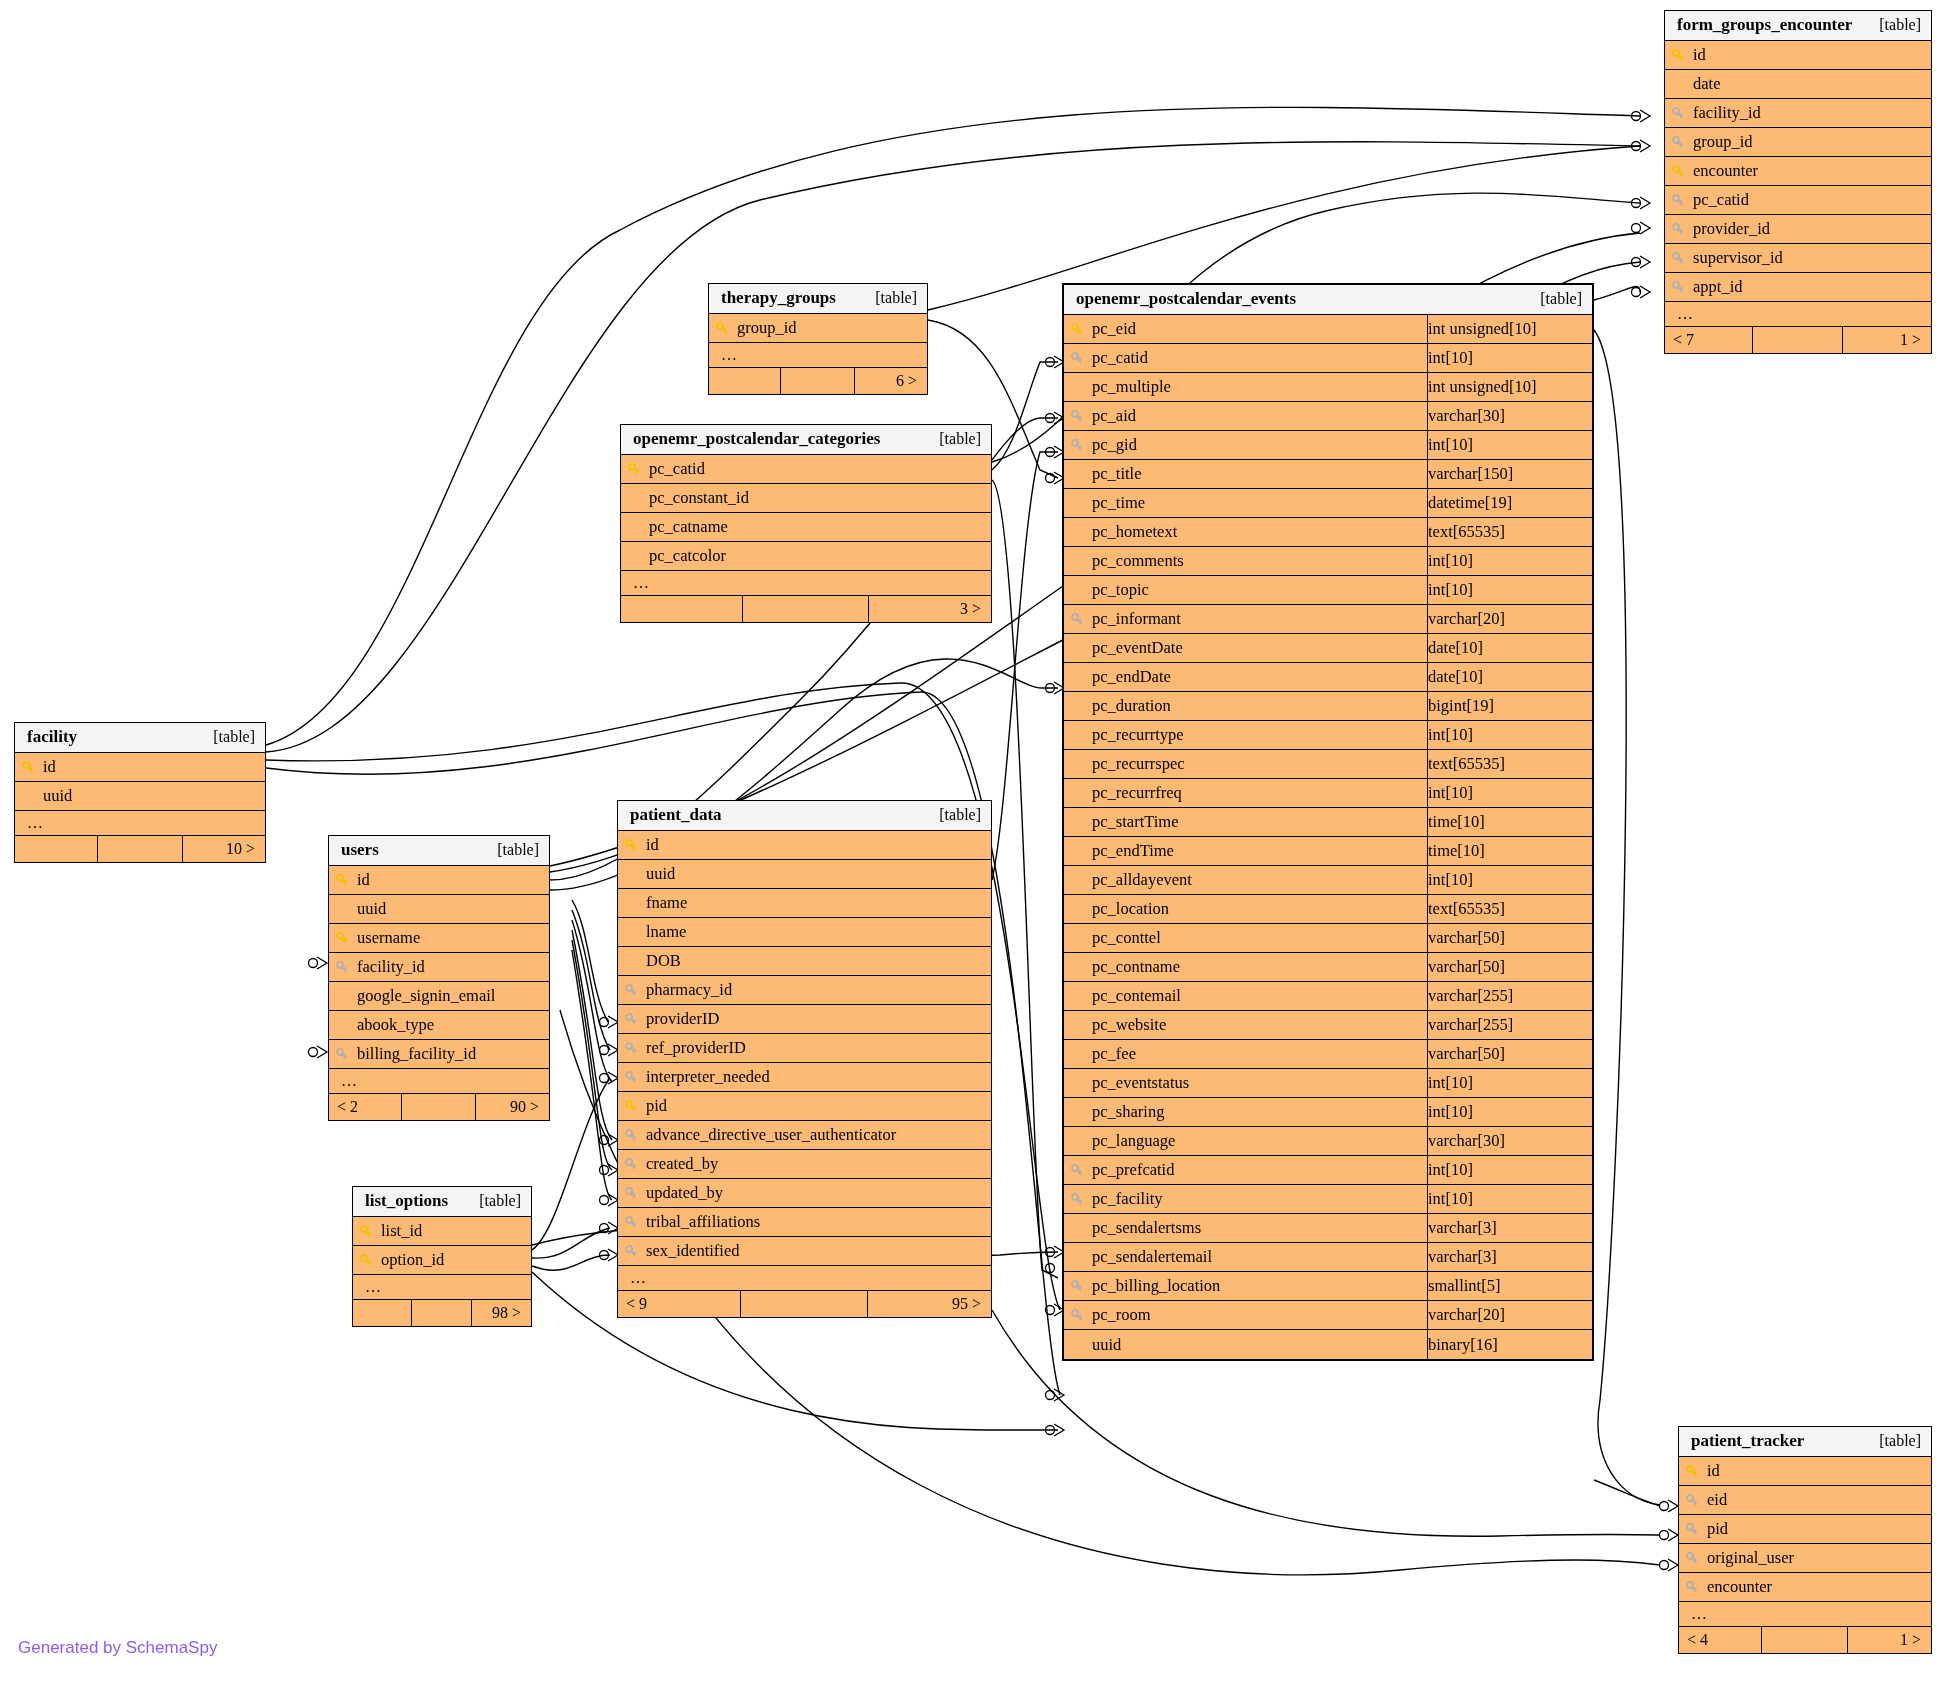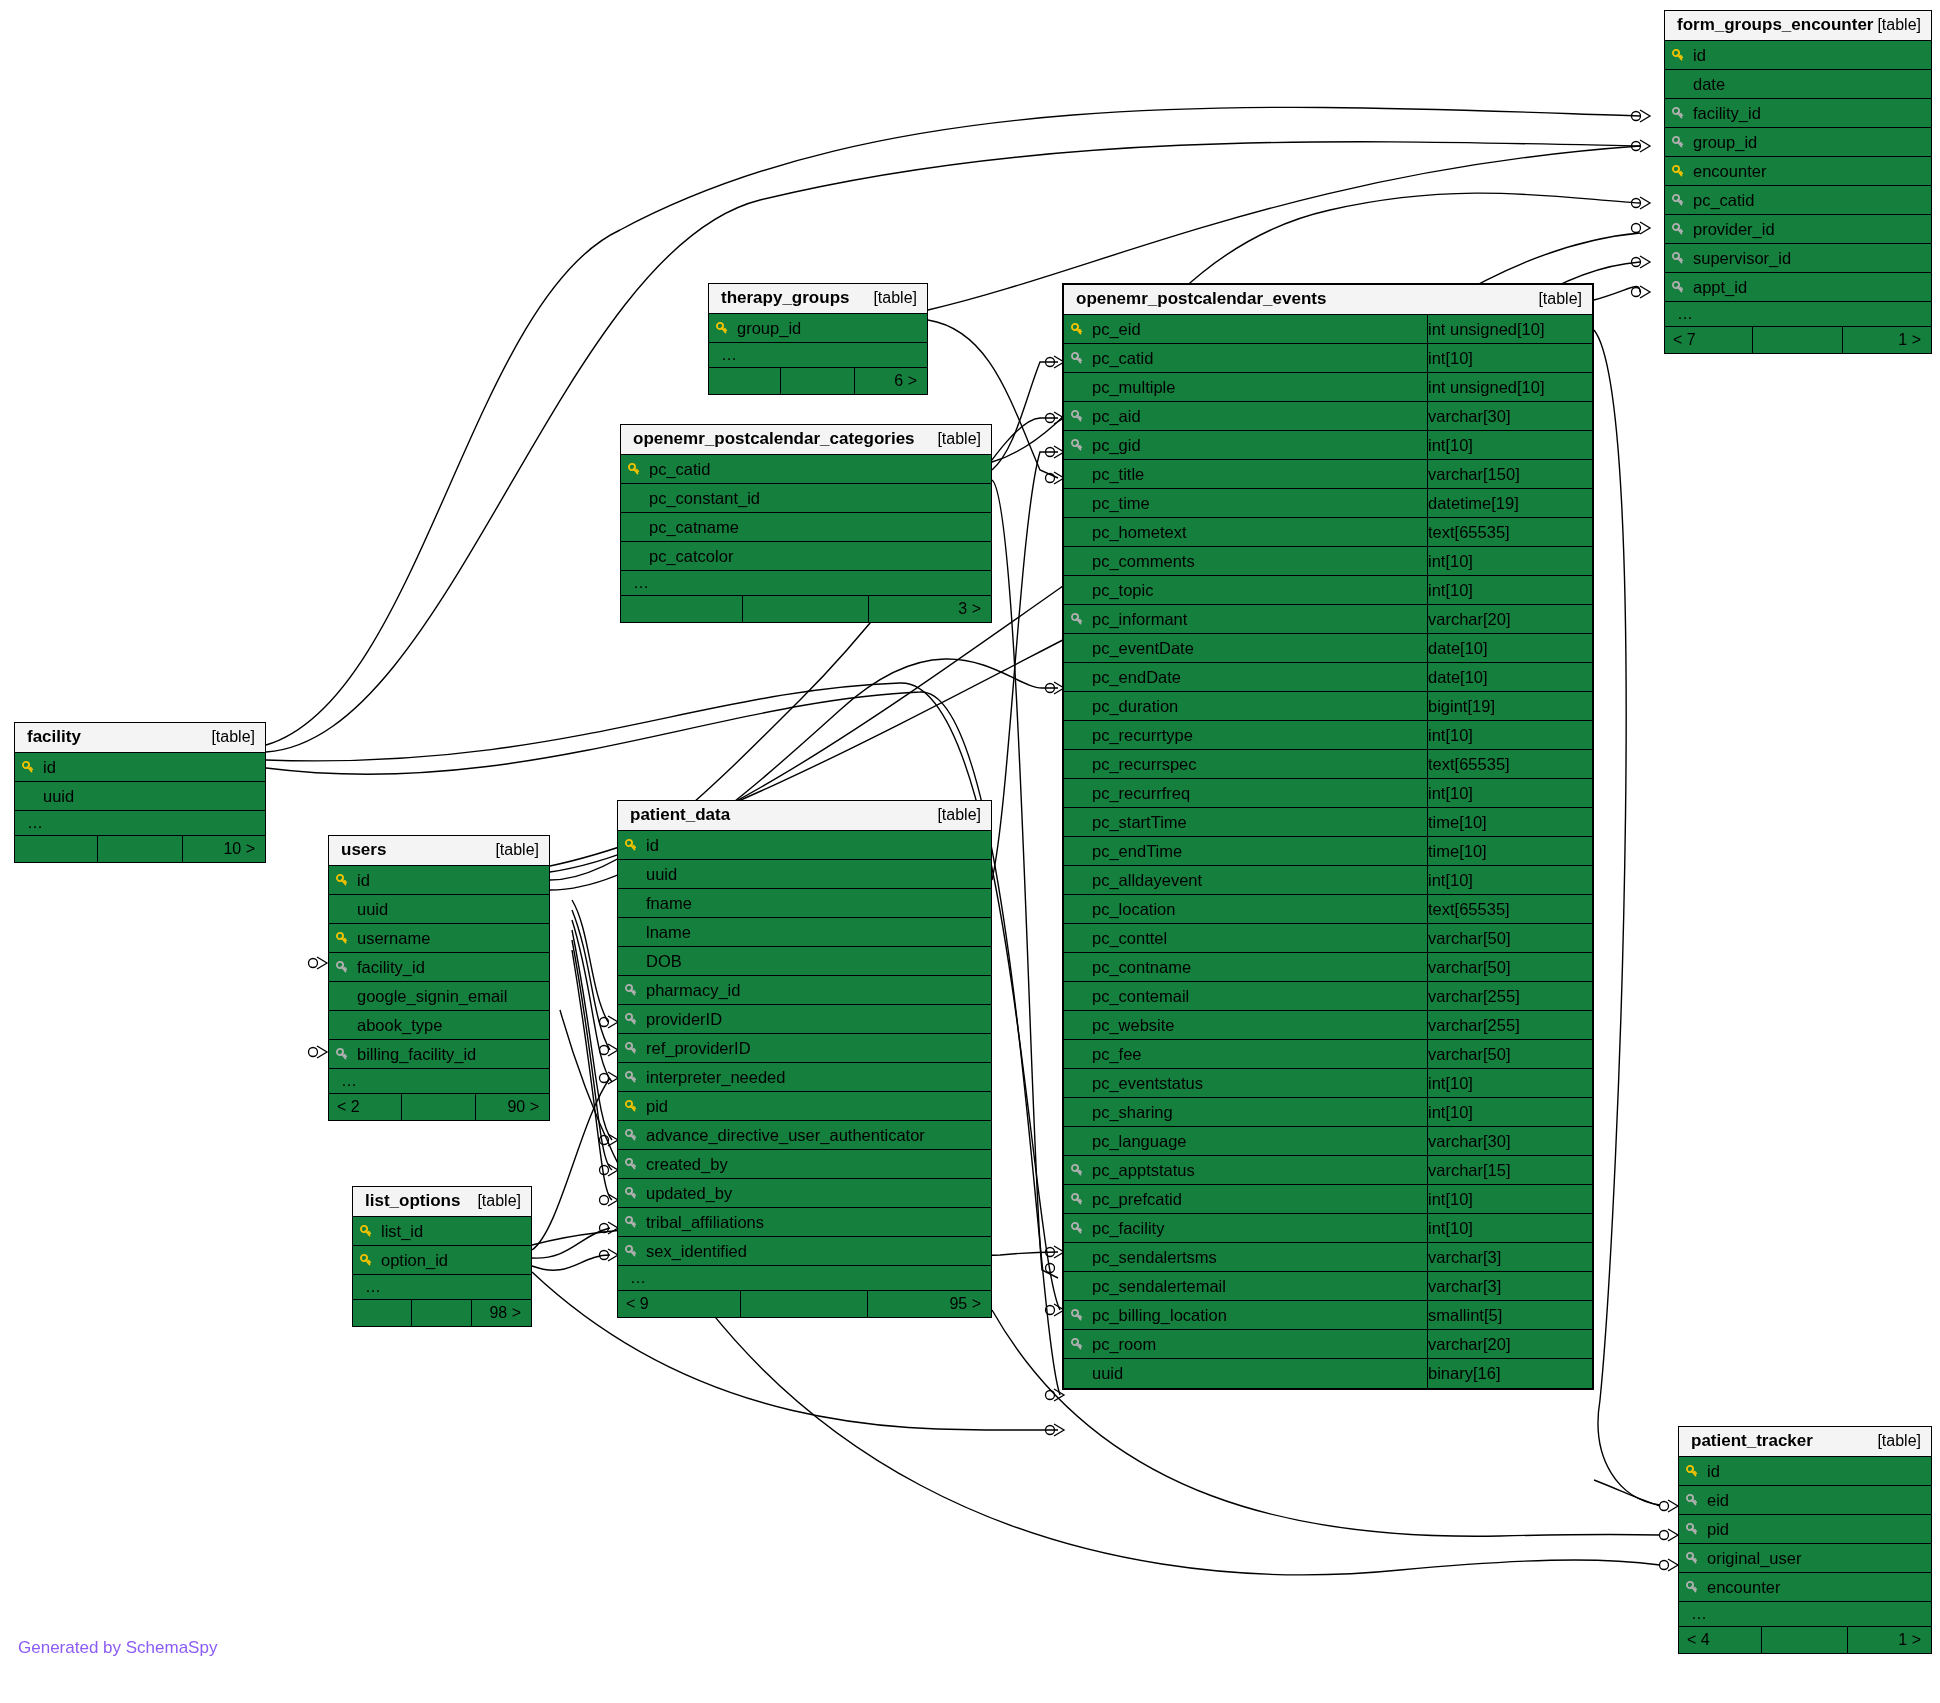--- a/index.html
+++ b/index.html
@@ -25,22 +25,23 @@
   svg.edges {
     position: absolute;
     left: 0; top: 0;
     width: 1940px;
     height: 1703px;
     pointer-events: none;
   }
   .table-box {
     position: absolute;
     border: 1px solid #000000;
-    background: #15803d;
+    background: #fdba74;
     box-sizing: border-box;
+    font-family: Liberation Serif, serif;
   }
   .table-box.bold {
     border: 2px solid #000000;
   }
   .tbl-header {
     display: flex;
     align-items: center;
     justify-content: space-between;
     background: #f4f4f4;
     border-bottom: 1px solid #000000;
@@ -553,28 +554,20 @@
         <div class="row">
           <span class="keycell"><span class="keyicon"></span></span>
           <span class="colname">pc_language</span>
           <span class="coltype">varchar[30]</span>
         </div>
         <div class="row">
           <span class="keycell"><span class="keyicon"><svg width="13" height="13" viewBox="0 0 13 13">
                 <circle cx="4" cy="4" r="3.1" fill="none" stroke="#b0b0b0" stroke-width="1.8"></circle>
                 <path d="M 5.6 5.8 L 9.5 10.5 M 7.4 8.0 L 9.0 6.8 M 8.6 9.5 L 10.2 8.3" stroke="#b0b0b0" stroke-width="1.8" fill="none" stroke-linecap="round"></path>
               </svg></span></span>
-          <span class="colname">pc_apptstatus</span>
-          <span class="coltype">varchar[15]</span>
-        </div>
-        <div class="row">
-          <span class="keycell"><span class="keyicon"><svg width="13" height="13" viewBox="0 0 13 13">
-                <circle cx="4" cy="4" r="3.1" fill="none" stroke="#b0b0b0" stroke-width="1.8"></circle>
-                <path d="M 5.6 5.8 L 9.5 10.5 M 7.4 8.0 L 9.0 6.8 M 8.6 9.5 L 10.2 8.3" stroke="#b0b0b0" stroke-width="1.8" fill="none" stroke-linecap="round"></path>
-              </svg></span></span>
           <span class="colname">pc_prefcatid</span>
           <span class="coltype">int[10]</span>
         </div>
         <div class="row">
           <span class="keycell"><span class="keyicon"><svg width="13" height="13" viewBox="0 0 13 13">
                 <circle cx="4" cy="4" r="3.1" fill="none" stroke="#b0b0b0" stroke-width="1.8"></circle>
                 <path d="M 5.6 5.8 L 9.5 10.5 M 7.4 8.0 L 9.0 6.8 M 8.6 9.5 L 10.2 8.3" stroke="#b0b0b0" stroke-width="1.8" fill="none" stroke-linecap="round"></path>
               </svg></span></span>
           <span class="colname">pc_facility</span>
           <span class="coltype">int[10]</span>

